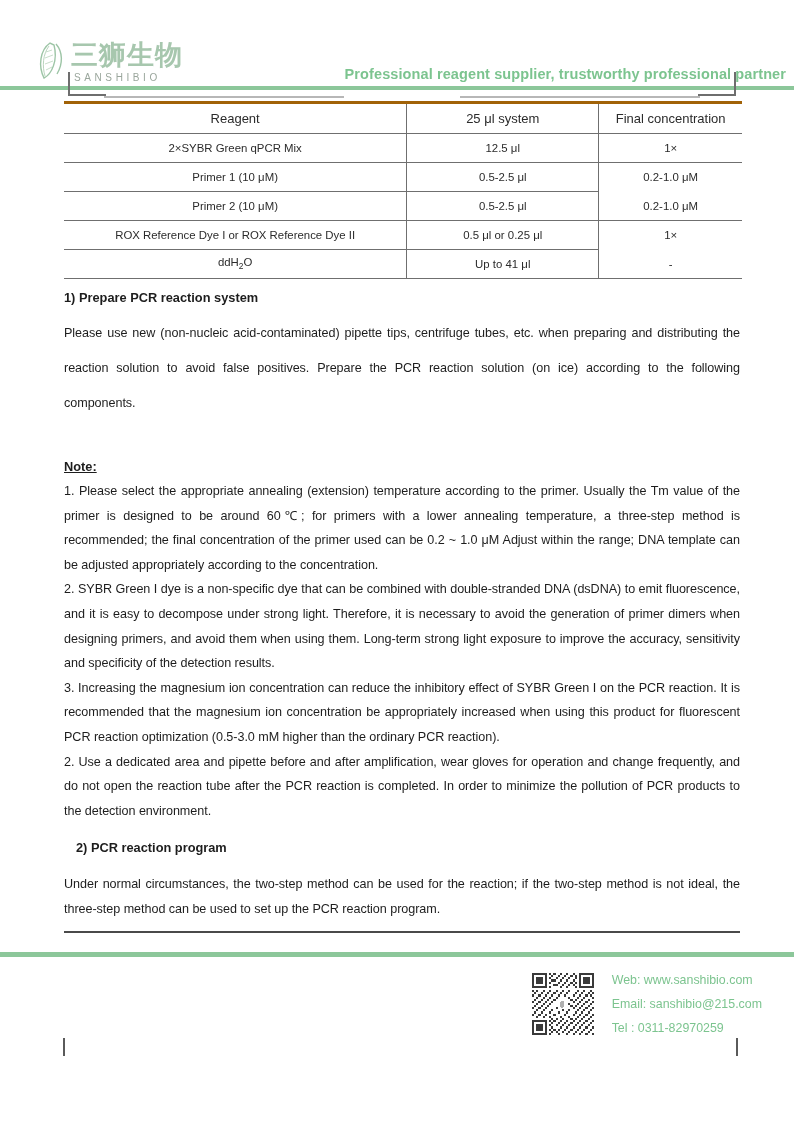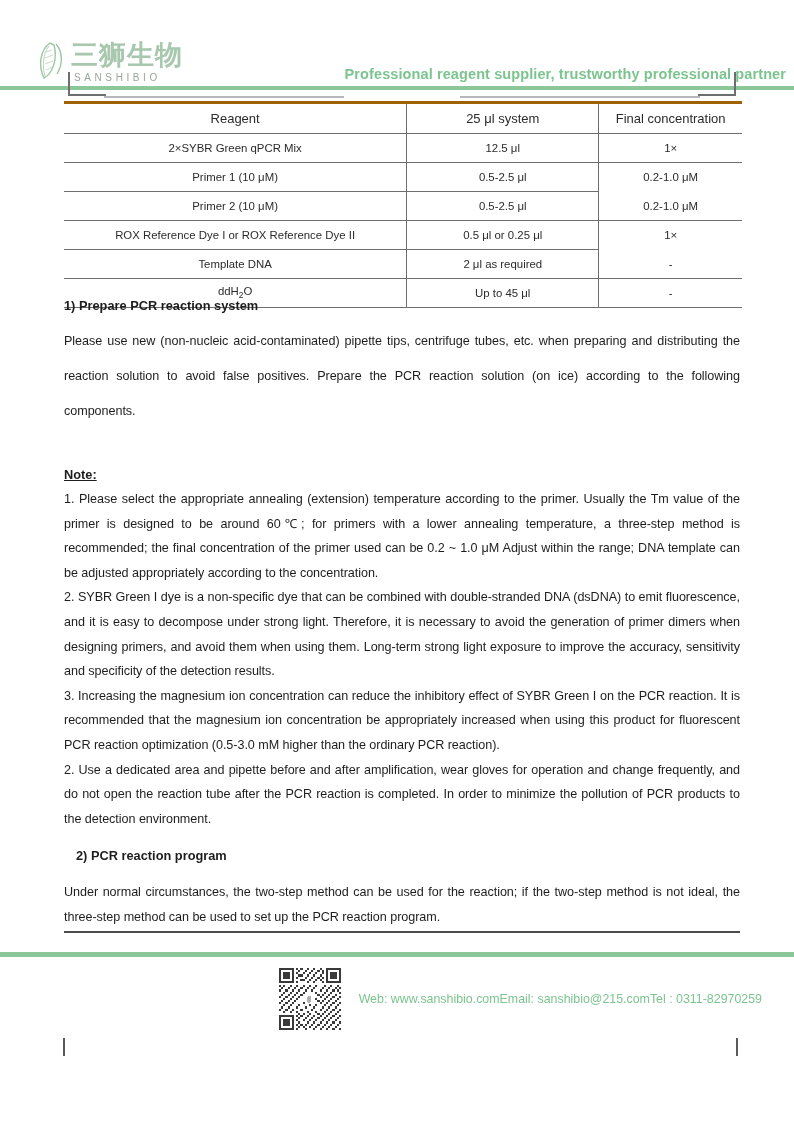--- a/index.html
+++ b/index.html
@@ -119,21 +119,21 @@
   .col-reagent { width: 348px; }
   .col-system  { width: 194px; border-left: 1px solid #6f6f6f; }
   .col-final   { width: 144px; border-left: 1px solid #6f6f6f; }
   .no-bottom { border-bottom: none !important; }
   .sub { font-size: 8.4px; vertical-align: sub; }
 
   
   .content {
     position: absolute;
     left: 64px;
-    top: 296px;
+    top: 288px;
     width: 676px;
     font-size: 12.6px;
     color: #1d1d1d;
   }
   .h-sub {
     font-weight: 700;
     font-size: 12.8px;
     margin: 0 0 8px 0;
     line-height: 20px;
   }
@@ -194,21 +194,21 @@
     display: flex;
     align-items: center;
   }
   .qr {
     width: 62px; height: 62px;
     margin-right: 18px;
     flex: 0 0 auto;
   }
   .contact {
     display: flex;
-    flex-direction: row;
+    flex-direction: column;
     color: #7cc48f;
     font-size: 12.4px;
     line-height: 24px;
     text-align: left;
   }
   .contact span { white-space: nowrap; }
   .pg-tick {
     position: absolute;
     width: 2px; height: 18px;
     background: #5a5a5a;
@@ -267,27 +267,22 @@
       <td class="col-reagent">Primer 2 (10 μM)</td>
       <td class="col-system">0.5-2.5 μl</td>
       <td class="col-final">0.2-1.0 μM</td>
     </tr>
     <tr>
       <td class="col-reagent">ROX Reference Dye I or ROX Reference Dye II</td>
       <td class="col-system">0.5 μl or 0.25 μl</td>
       <td class="col-final no-bottom">1×</td>
     </tr>
     <tr>
-      <td class="col-reagent">Template DNA</td>
-      <td class="col-system">2 μl as required</td>
-      <td class="col-final">-</td>
-    </tr>
-    <tr>
       <td class="col-reagent"><span>ddH</span><span class="sub">2</span><span>O</span></td>
-      <td class="col-system">Up to 45 μl</td>
+      <td class="col-system">Up to 41 μl</td>
       <td class="col-final">-</td>
     </tr>
   </tbody>
 </table>
 
 <div class="content">
 
   <div class="h-sub">1) Prepare PCR reaction system</div>
   <p class="para-loose">Please use new (non-nucleic acid-contaminated) pipette tips, centrifuge tubes, etc. when preparing and distributing the reaction solution to avoid false positives. Prepare the PCR reaction solution (on ice) according to the following components.</p>
 

